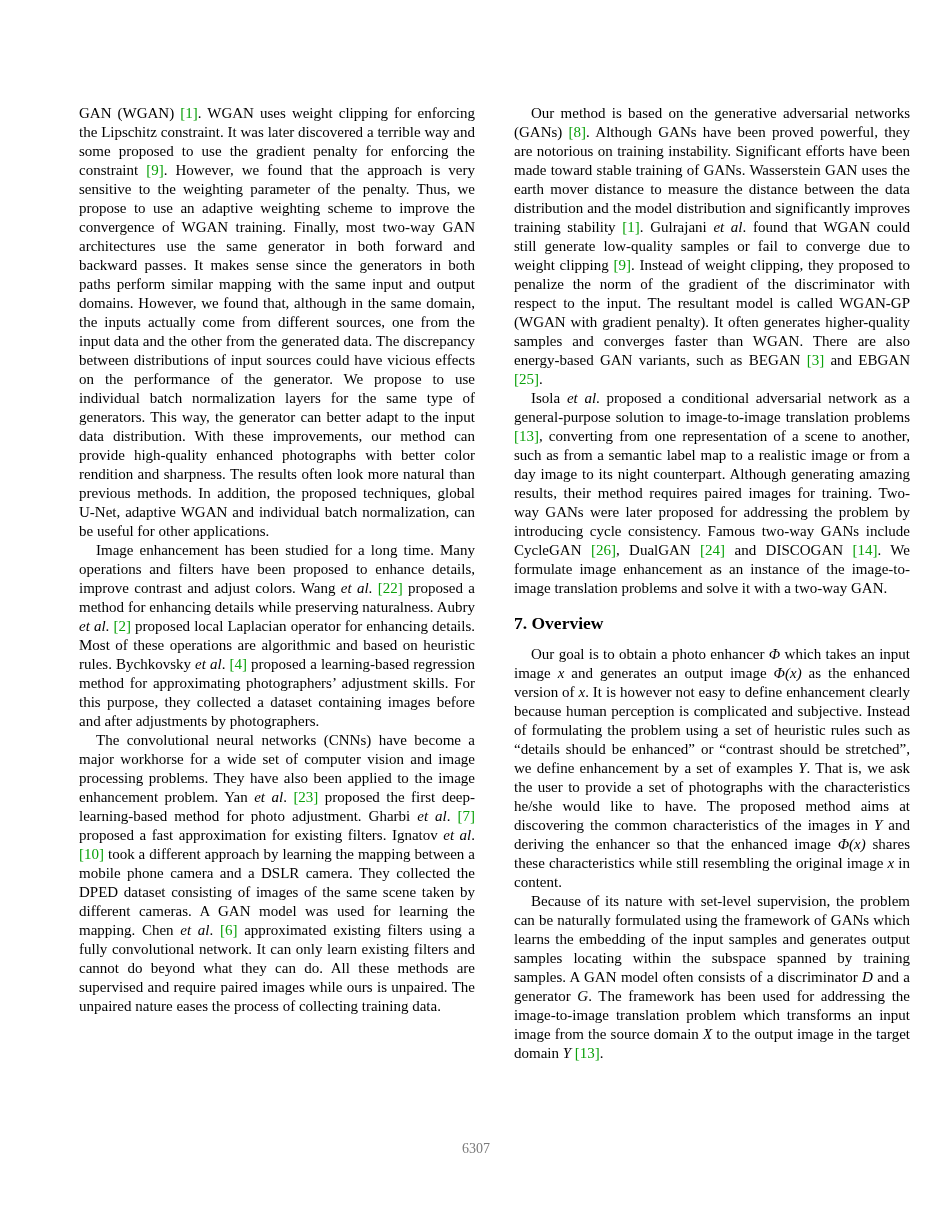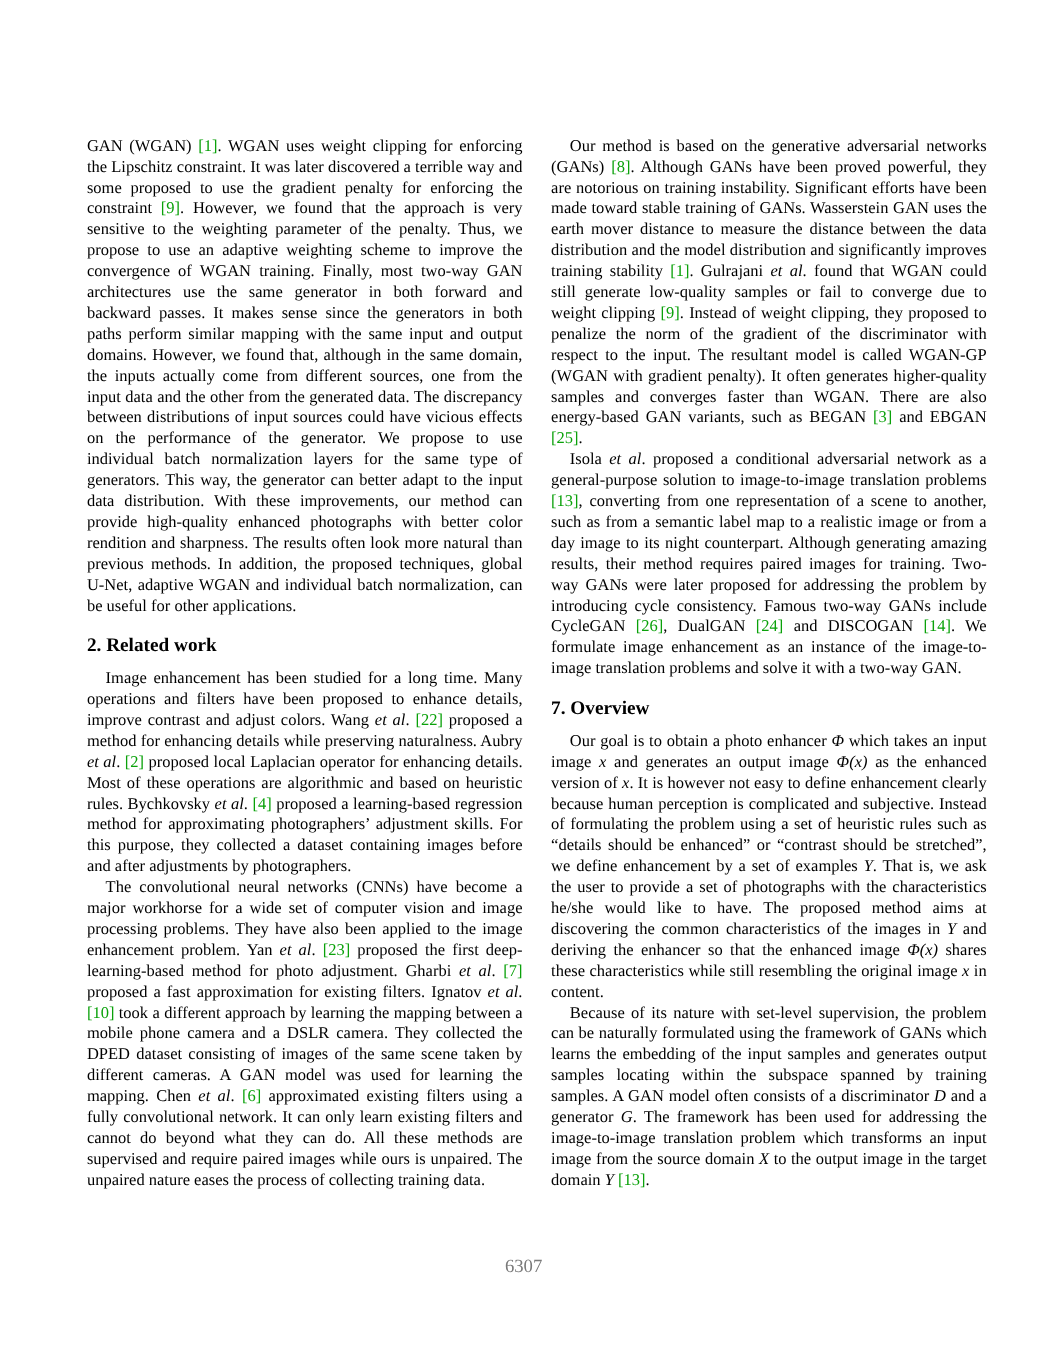--- a/index.html
+++ b/index.html
@@ -15,22 +15,21 @@
     font-family: "Liberation Serif", serif;
     color: #000000;
     overflow: hidden;
   }
   .columns {
     position: absolute;
     left: 79px;
     top: 104px;
     width: 814px;
     display: flex;
-    gap: 26px;
-    margin-top: 20px;
+    gap: 39px;
   }
   .col {
     width: 396px;
     flex: 0 0 396px;
   }
   .para {
     margin: 0;
     font-size: 15px;
     line-height: 19px;
     text-align: justify;
@@ -51,33 +50,32 @@
   em.math {
     font-family: "Liberation Serif", serif;
     font-style: italic;
   }
   .page-number {
     position: absolute;
     left: 0;
     right: 0;
     top: 1141px;
     text-align: center;
-    font-size: 17px;
+    font-size: 14px;
     color: #7a7a7a;
     font-family: "Liberation Serif", serif;
   }
 </style>
 </head>
 <body>
 
 <div class="page">
   <div class="columns">
     <div class="col">
         <p class="para noindent">GAN (WGAN) <span class="cite">[1]</span>. WGAN uses weight clipping for enforcing the Lipschitz constraint. It was later discovered a terrible way and some proposed to use the gradient penalty for enforcing the constraint <span class="cite">[9]</span>. However, we found that the approach is very sensitive to the weighting parameter of the penalty. Thus, we propose to use an adaptive weighting scheme to improve the convergence of WGAN training. Finally, most two-way GAN architectures use the same generator in both forward and backward passes. It makes sense since the generators in both paths perform similar mapping with the same input and output domains. However, we found that, although in the same domain, the inputs actually come from different sources, one from the input data and the other from the generated data. The discrepancy between distributions of input sources could have vicious effects on the performance of the generator. We propose to use individual batch normalization layers for the same type of generators. This way, the generator can better adapt to the input data distribution. With these improvements, our method can provide high-quality enhanced photographs with better color rendition and sharpness. The results often look more natural than previous methods. In addition, the proposed techniques, global U-Net, adaptive WGAN and individual batch normalization, can be useful for other applications.</p>
-        <div class="section-heading">2. Related work</div>
         <p class="para">Image enhancement has been studied for a long time. Many operations and filters have been proposed to enhance details, improve contrast and adjust colors. Wang <em>et al</em>. <span class="cite">[22]</span> proposed a method for enhancing details while preserving naturalness. Aubry <em>et al</em>. <span class="cite">[2]</span> proposed local Laplacian operator for enhancing details. Most of these operations are algorithmic and based on heuristic rules. Bychkovsky <em>et al</em>. <span class="cite">[4]</span> proposed a learning-based regression method for approximating photographers’ adjustment skills. For this purpose, they collected a dataset containing images before and after adjustments by photographers.</p>
         <p class="para">The convolutional neural networks (CNNs) have become a major workhorse for a wide set of computer vision and image processing problems. They have also been applied to the image enhancement problem. Yan <em>et al</em>. <span class="cite">[23]</span> proposed the first deep-learning-based method for photo adjustment. Gharbi <em>et al</em>. <span class="cite">[7]</span> proposed a fast approximation for existing filters. Ignatov <em>et al</em>. <span class="cite">[10]</span> took a different approach by learning the mapping between a mobile phone camera and a DSLR camera. They collected the DPED dataset consisting of images of the same scene taken by different cameras. A GAN model was used for learning the mapping. Chen <em>et al</em>. <span class="cite">[6]</span> approximated existing filters using a fully convolutional network. It can only learn existing filters and cannot do beyond what they can do. All these methods are supervised and require paired images while ours is unpaired. The unpaired nature eases the process of collecting training data.</p>
       </div>
     <div class="col">
         <p class="para">Our method is based on the generative adversarial networks (GANs) <span class="cite">[8]</span>. Although GANs have been proved powerful, they are notorious on training instability. Significant efforts have been made toward stable training of GANs. Wasserstein GAN uses the earth mover distance to measure the distance between the data distribution and the model distribution and significantly improves training stability <span class="cite">[1]</span>. Gulrajani <em>et al</em>. found that WGAN could still generate low-quality samples or fail to converge due to weight clipping <span class="cite">[9]</span>. Instead of weight clipping, they proposed to penalize the norm of the gradient of the discriminator with respect to the input. The resultant model is called WGAN-GP (WGAN with gradient penalty). It often generates higher-quality samples and converges faster than WGAN. There are also energy-based GAN variants, such as BEGAN <span class="cite">[3]</span> and EBGAN <span class="cite">[25]</span>.</p>
         <p class="para">Isola <em>et al</em>. proposed a conditional adversarial network as a general-purpose solution to image-to-image translation problems <span class="cite">[13]</span>, converting from one representation of a scene to another, such as from a semantic label map to a realistic image or from a day image to its night counterpart. Although generating amazing results, their method requires paired images for training. Two-way GANs were later proposed for addressing the problem by introducing cycle consistency. Famous two-way GANs include CycleGAN <span class="cite">[26]</span>, DualGAN <span class="cite">[24]</span> and DISCOGAN <span class="cite">[14]</span>. We formulate image enhancement as an instance of the image-to-image translation problems and solve it with a two-way GAN.</p>
         <div class="section-heading">7. Overview</div>
         <p class="para">Our goal is to obtain a photo enhancer <em class="math">Φ</em> which takes an input image <em class="math">x</em> and generates an output image <em class="math">Φ(x)</em> as the enhanced version of <em class="math">x</em>. It is however not easy to define enhancement clearly because human perception is complicated and subjective. Instead of formulating the problem using a set of heuristic rules such as “details should be enhanced” or “contrast should be stretched”, we define enhancement by a set of examples <em class="math">Y</em>. That is, we ask the user to provide a set of photographs with the characteristics he/she would like to have. The proposed method aims at discovering the common characteristics of the images in <em class="math">Y</em> and deriving the enhancer so that the enhanced image <em class="math">Φ(x)</em> shares these characteristics while still resembling the original image <em class="math">x</em> in content.</p>
         <p class="para">Because of its nature with set-level supervision, the problem can be naturally formulated using the framework of GANs which learns the embedding of the input samples and generates output samples locating within the subspace spanned by training samples. A GAN model often consists of a discriminator <em class="math">D</em> and a generator <em class="math">G</em>. The framework has been used for addressing the image-to-image translation problem which transforms an input image from the source domain <em class="math">X</em> to the output image in the target domain <em class="math">Y</em> <span class="cite">[13]</span>.</p>
       </div>

